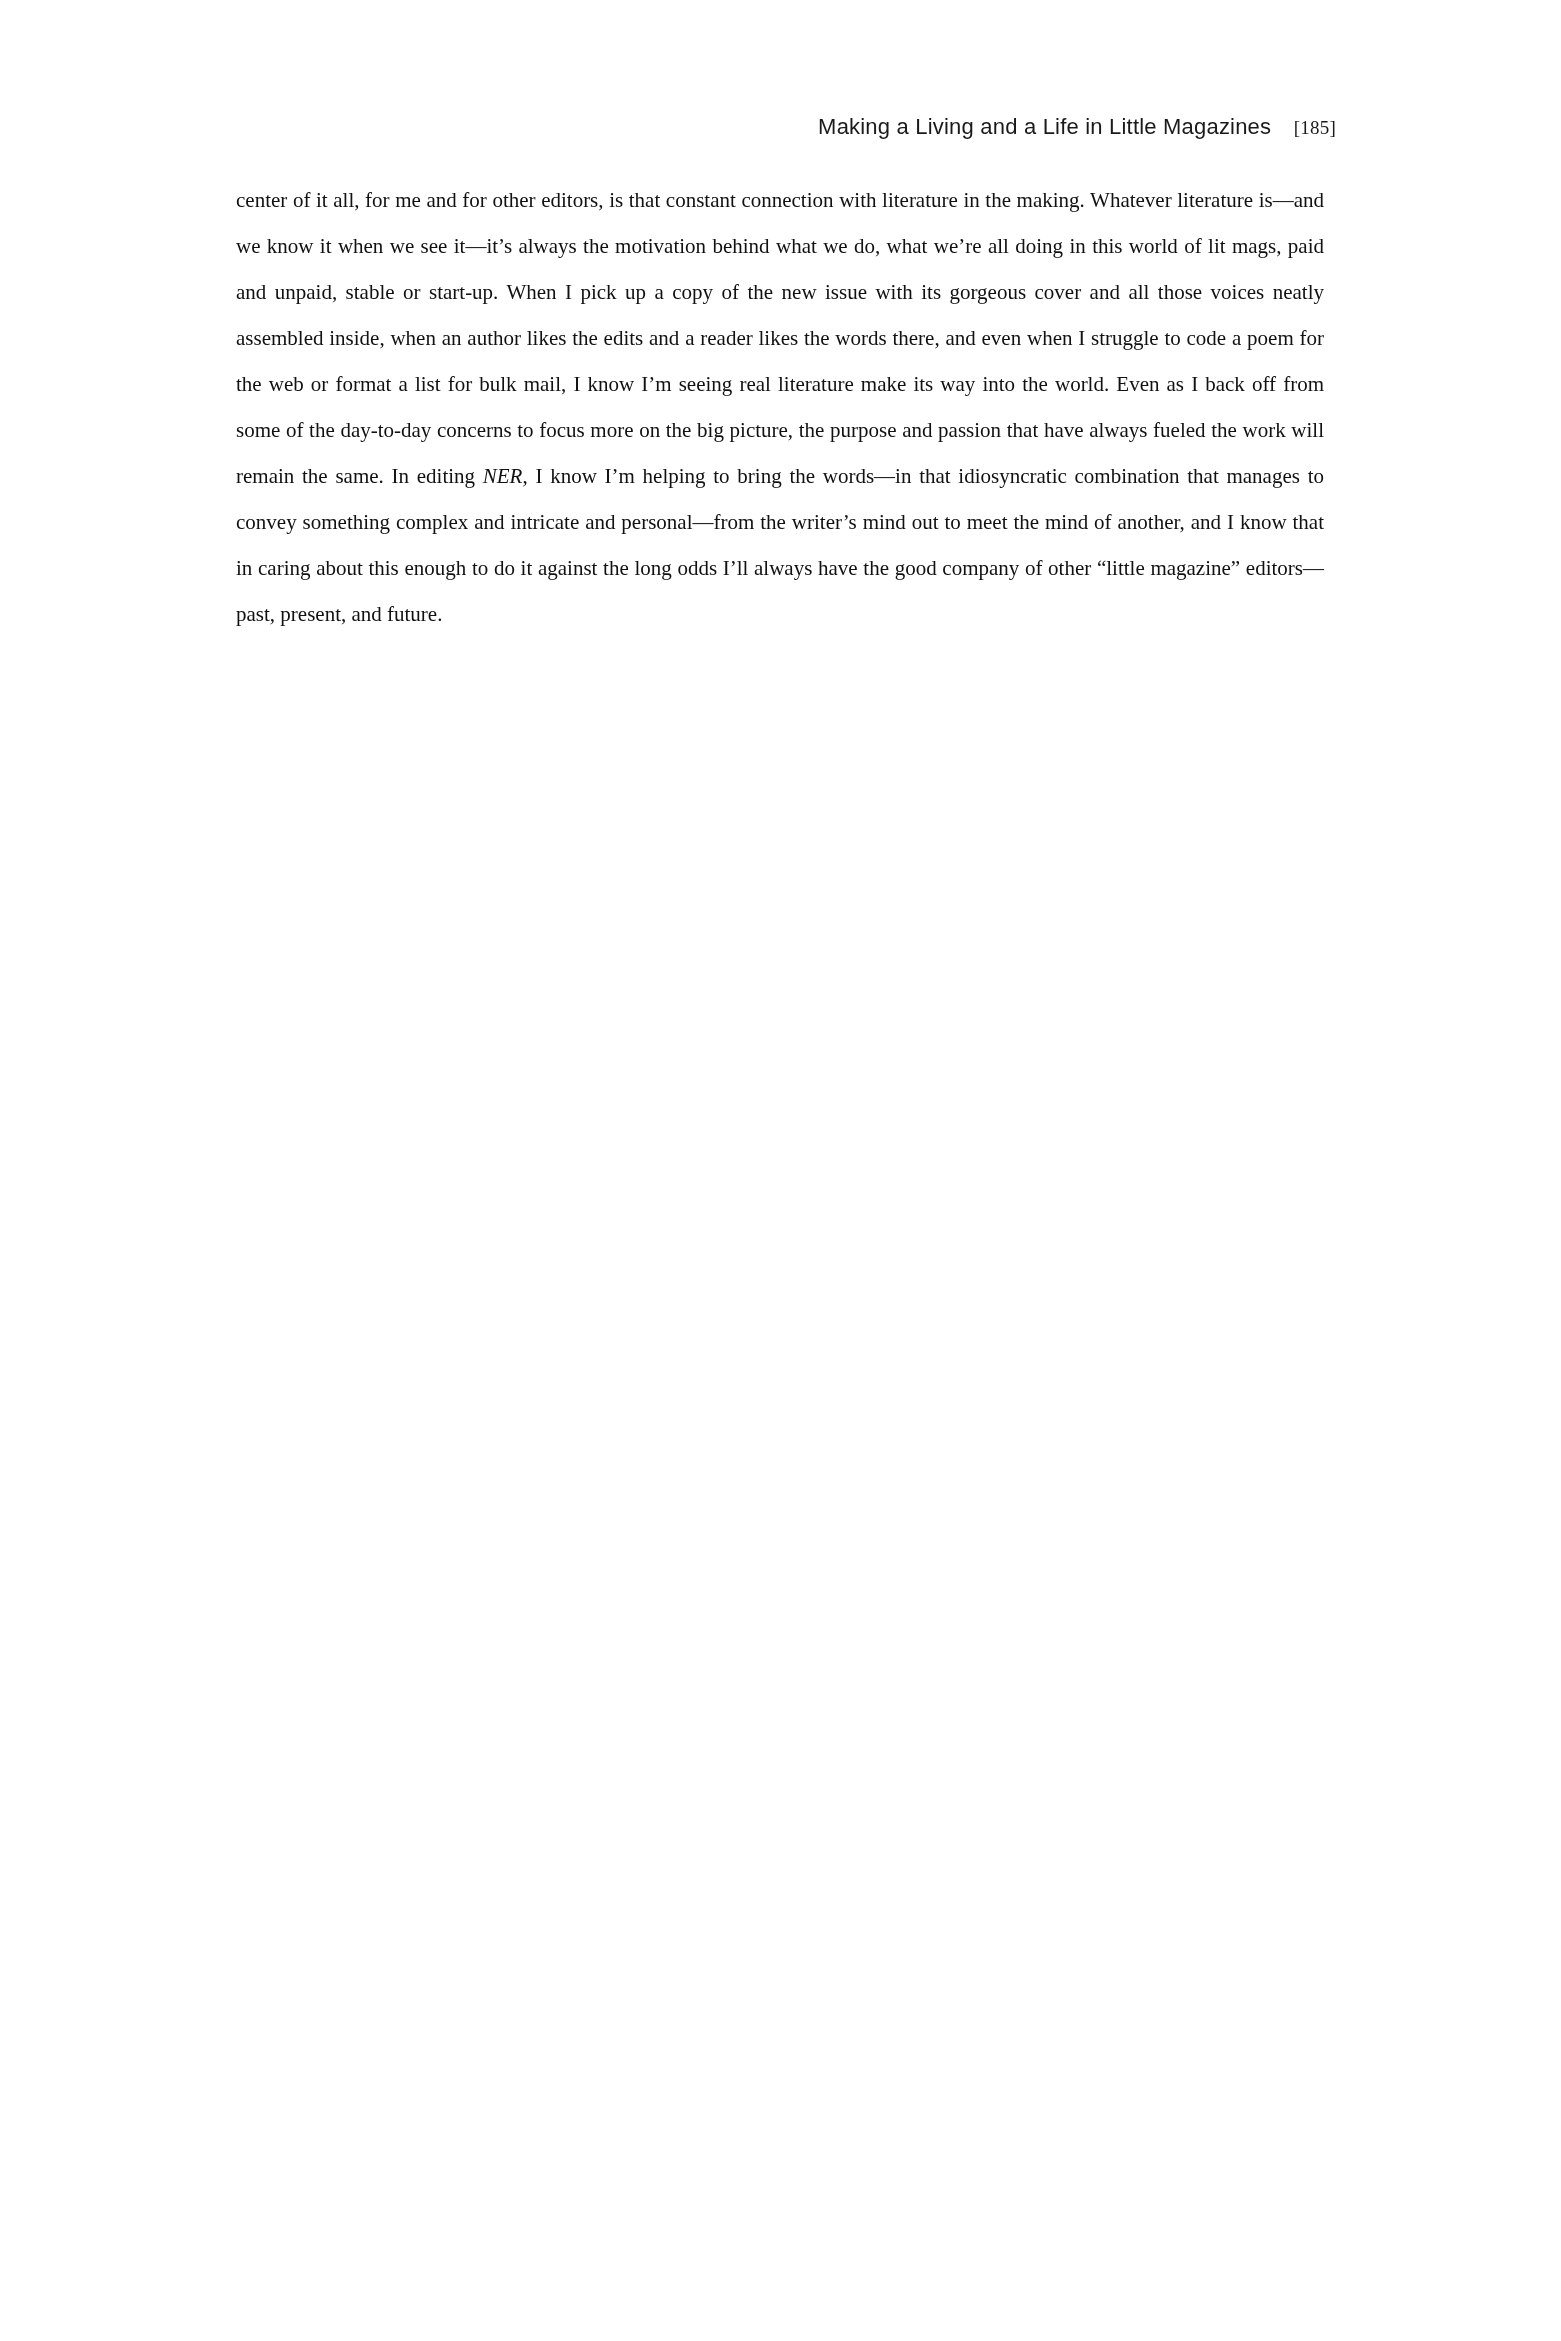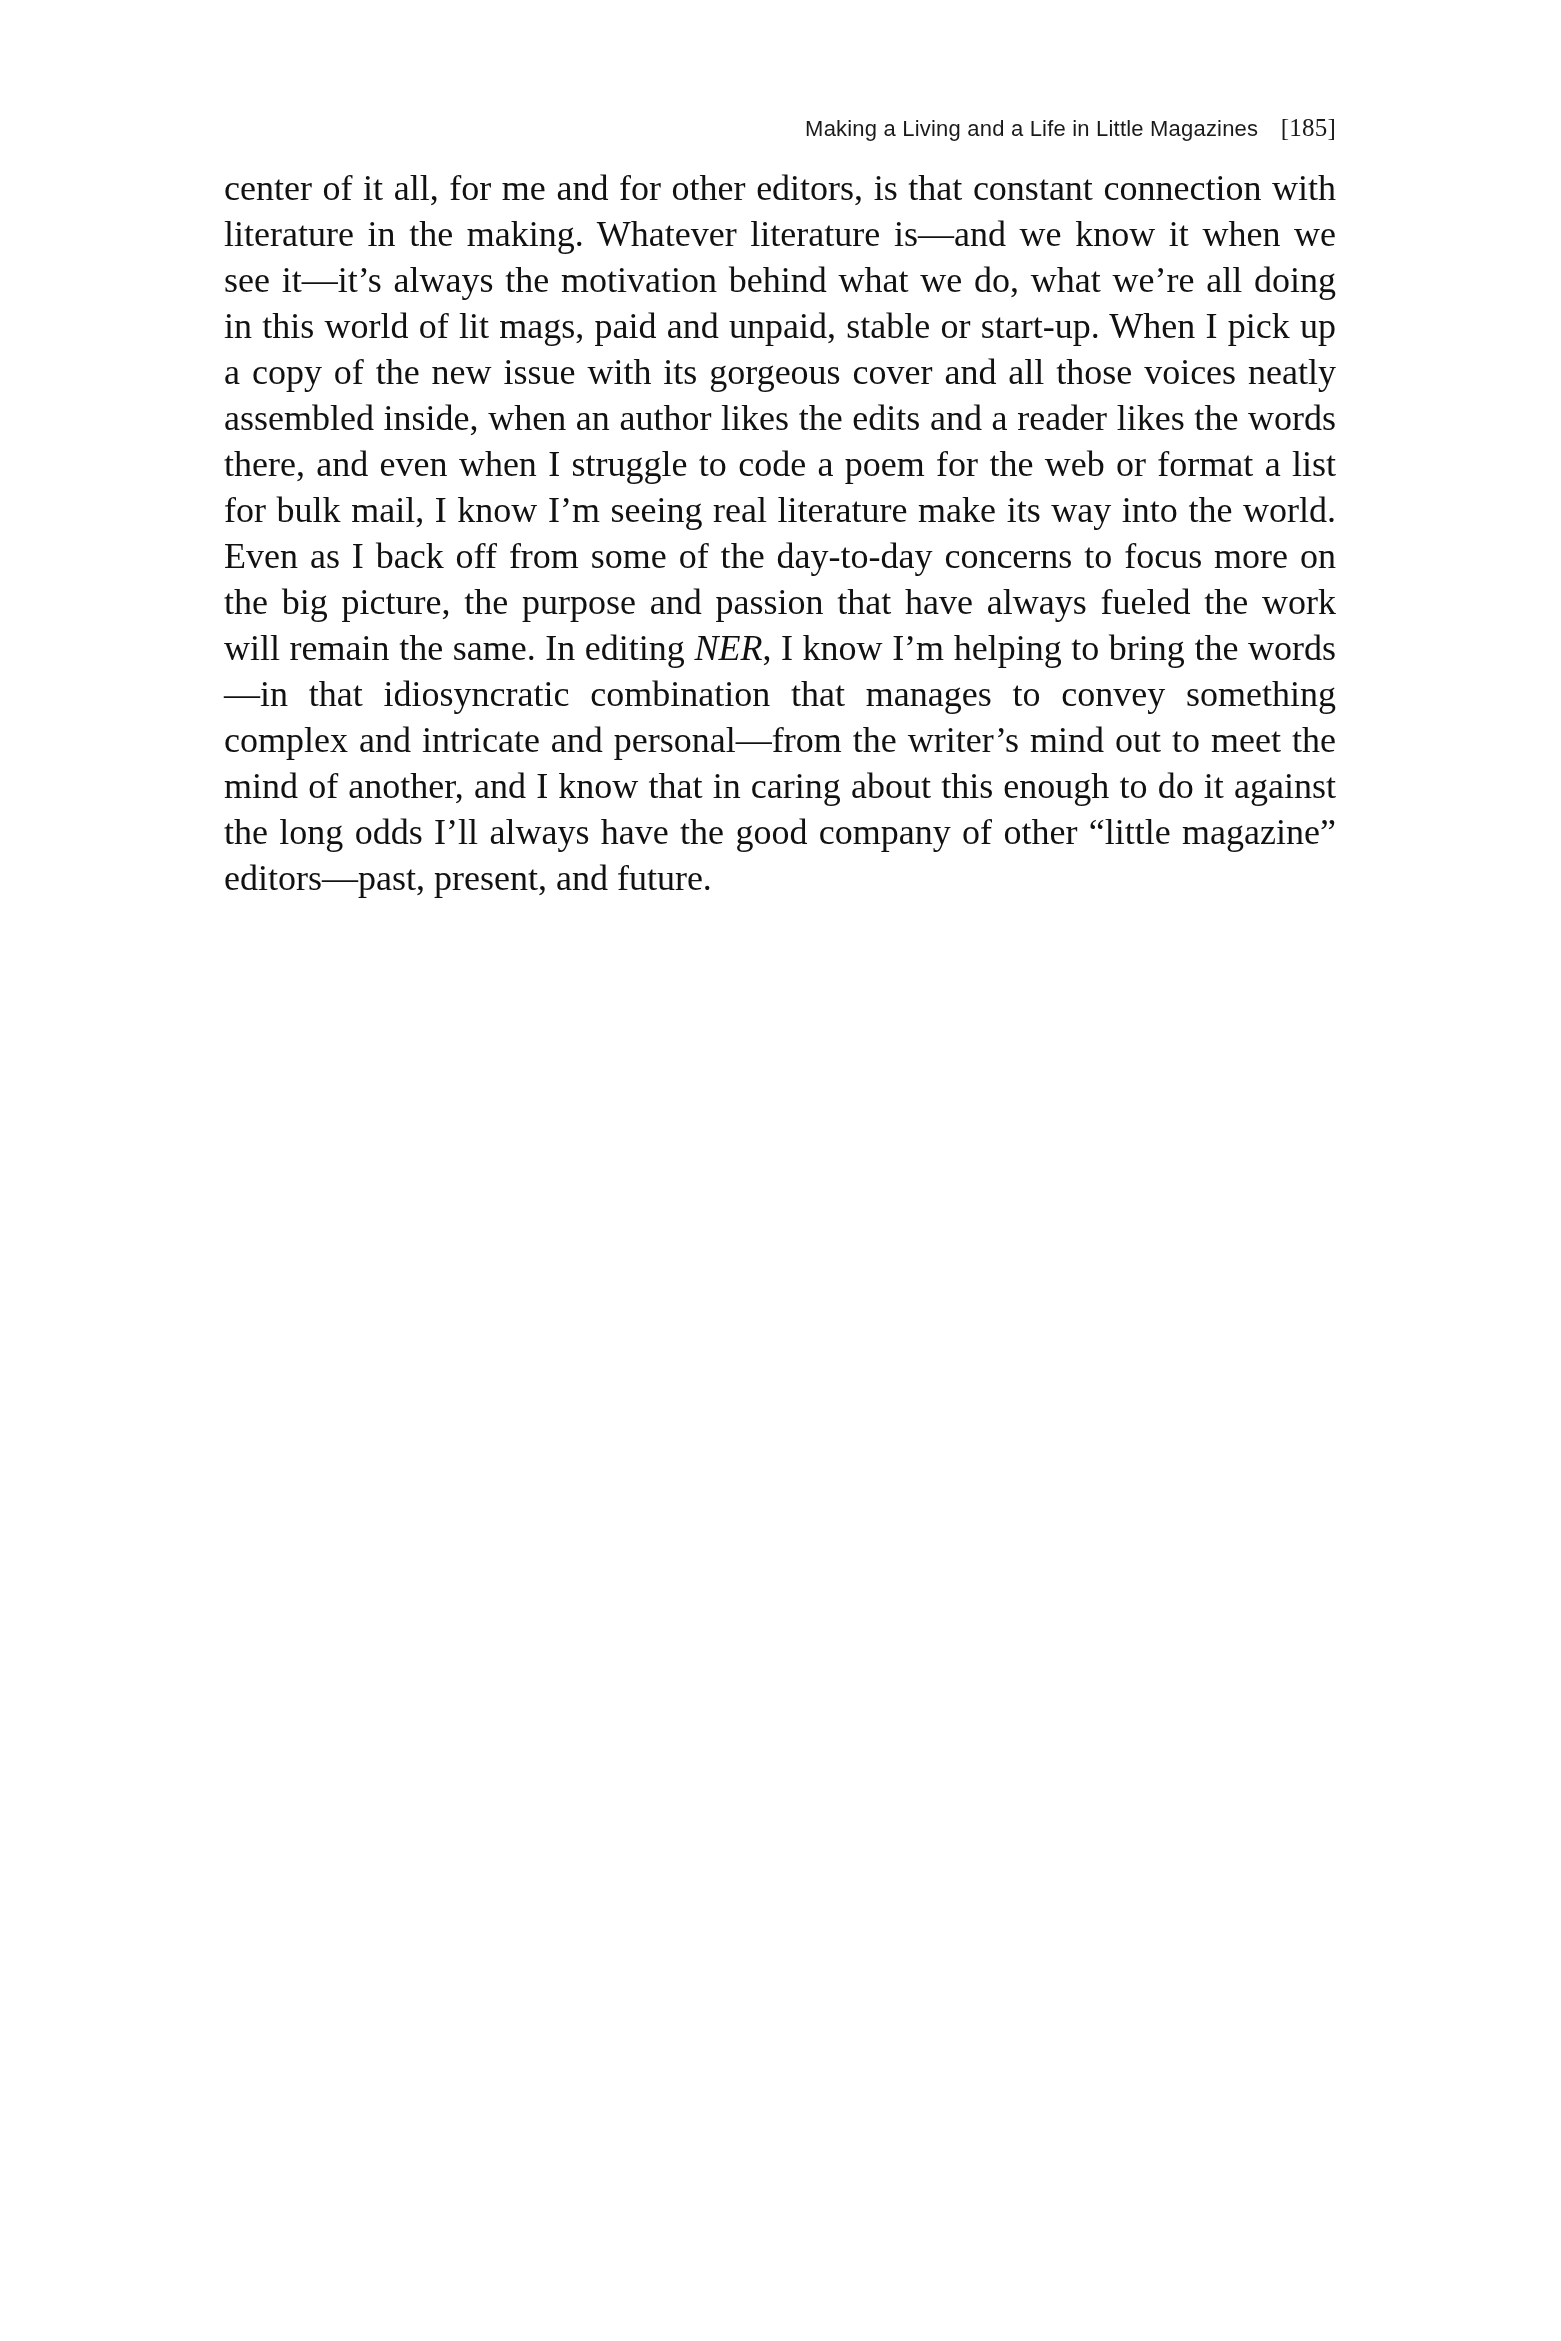--- a/index.html
+++ b/index.html
@@ -27,31 +27,31 @@
     letter-spacing: 0.2px;
     color: #1a1a1a;
     white-space: nowrap;
   }
   .running-head .rh-title {
     font-family: Liberation Sans, sans-serif;
   }
   .running-head .rh-folio {
     display: inline-block;
     margin-left: 22.6px;
-    font-size: 25px;
+    font-size: 19px;
   }
   .body-block {
     position: absolute;
     top: 165px;
     left: 224px;
     width: 1112px;
   }
   p.body-text {
-    margin: 0;
-    font-size: 36px;
+    margin: 12px;
+    font-size: 21px;
     line-height: 46px;
     text-align: justify;
     text-justify: inter-word;
     hyphens: none;
     color: #111111;
   }
   p.body-text em {
     font-style: italic;
   }
 </style>

